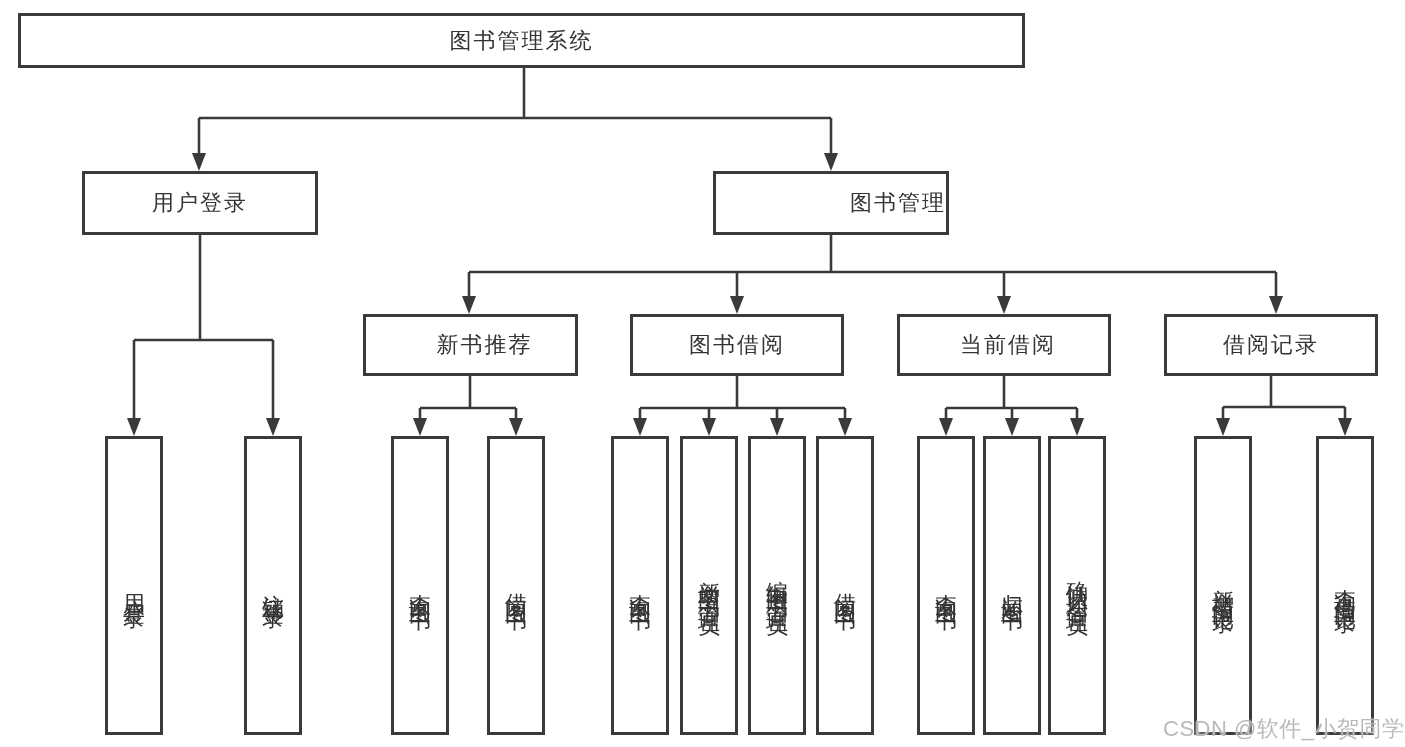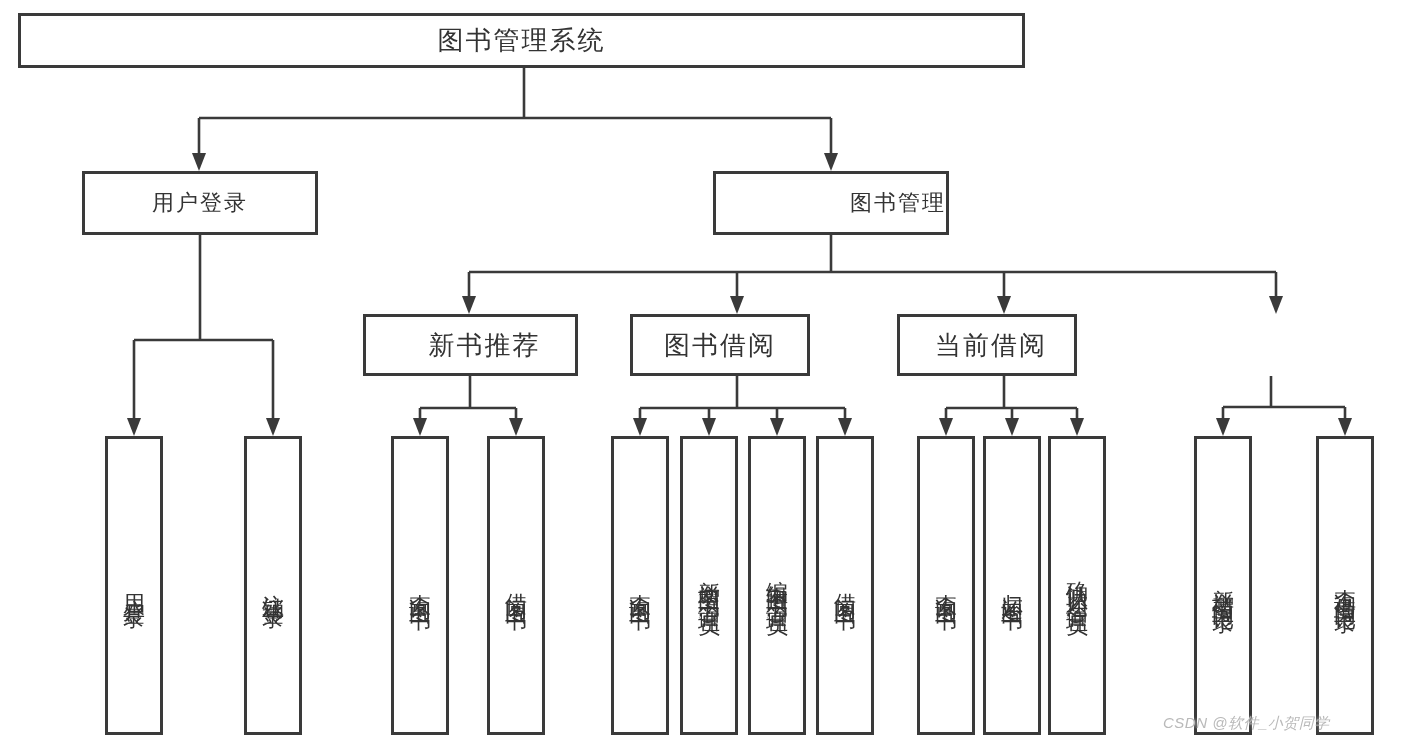--- a/index.html
+++ b/index.html
@@ -15,27 +15,27 @@
   .node {
     position: absolute;
     box-sizing: border-box;
     background: #ffffff;
     border: 3px solid #3a3a3a;
     color: #333333;
     display: flex;
     align-items: center;
     justify-content: center;
     z-index: 2;
-    font-size: 26px;
+    font-size: 22px;
     letter-spacing: 2px;
   }
   .node.root   { left: 18px;  top: 13px;  width: 1007px; height: 55px; }
   .node.lvl2a  { left: 82px;  top: 171px; width: 236px;  height: 64px; font-size: 22px; }
   .node.lvl2b  { left: 713px; top: 171px; width: 236px;  height: 64px; font-size: 22px; justify-content: flex-end; }
-  .node.lvl3   { top: 314px; height: 62px; width: 180px; }
+  .node.lvl3   { top: 314px; height: 62px; width: 214px; }
   .node.m1 { left: 363px; width: 215px; padding-left: 28px; }
   .node.m2 { left: 630px; }
   .node.m3 { left: 897px; padding-left: 8px; }
   .node.m4 { left: 1164px; }
   .node.vert { top: 436px; height: 299px; width: 58px; font-size: 22px; }
   .node.vert span {
     writing-mode: vertical-rl;
     text-orientation: mixed;
     letter-spacing: 5px;
     line-height: 1;
@@ -44,26 +44,25 @@
   .v3  { left: 391px; }  .v4  { left: 487px; }
   .v5  { left: 611px; }  .v6  { left: 680px; }
   .v7  { left: 748px; }  .v8  { left: 816px; }
   .v9  { left: 917px; }  .v10 { left: 983px; }
   .v11 { left: 1048px; }
   .v12 { left: 1194px; } .v13 { left: 1316px; }
   .watermark {
     position: absolute;
     left: 1163px; top: 714px;
     z-index: 6;
-    font-size: 15px;
+    font-size: 22px;
     color: #b9b9b9;
     letter-spacing: 0.5px;
     white-space: nowrap;
     text-shadow: 0 0 3px #ffffff;
-    font-style: italic;
   }
   .wires path { stroke: #3a3a3a; stroke-width: 2.6; fill: none; }
   .wires polygon { fill: #3a3a3a; stroke: none; }
 </style>
 </head>
 <body>
 
 <div id="canvas">
 
   <svg class="wires" width="1405" height="747" viewBox="0 0 1405 747">
@@ -148,20 +147,23 @@
 
   <div class="node lvl3 m1">
     <span>新书推荐</span>
   </div>
   <div class="node lvl3 m2">
     <span>图书借阅</span>
   </div>
   <div class="node lvl3 m3">
     <span>当前借阅</span>
   </div>
+  <div class="node lvl3 m4">
+    <span>借阅记录</span>
+  </div>
 
   <div class="node vert v1">
     <span>用户登录</span>
   </div>
   <div class="node vert v2">
     <span>注销登录</span>
   </div>
 
   <div class="node vert v3">
     <span>查询图书</span>

